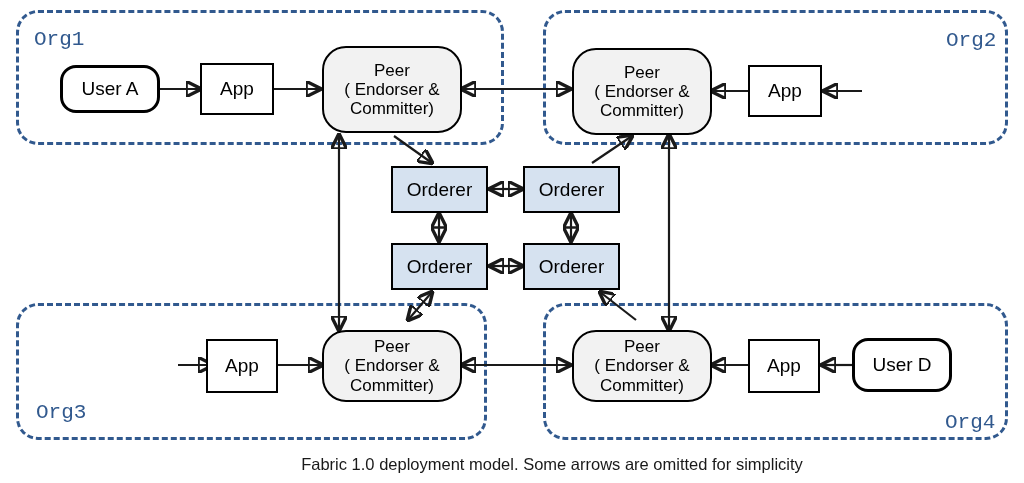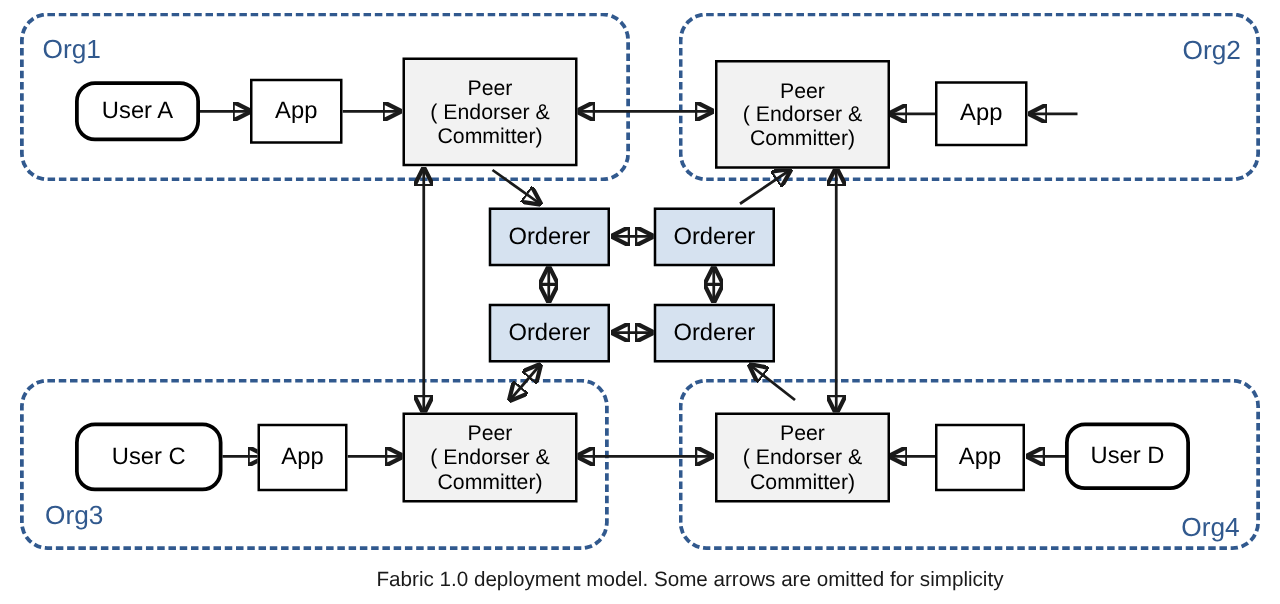--- a/index.html
+++ b/index.html
@@ -24,21 +24,21 @@
     border: 3px dashed #31598E;
     border-radius: 22px;
     background: transparent;
   }
   .org-label {
     position: absolute;
     color: #31598E;
     font-size: 21px;
     line-height: 1;
     white-space: nowrap;
-    font-family: Liberation Sans, sans-serif;
+    font-family: Liberation Mono, monospace;
   }
   
   .node {
     position: absolute;
     box-sizing: border-box;
     display: flex;
     align-items: center;
     justify-content: center;
     text-align: center;
     background: #ffffff;
@@ -50,20 +50,21 @@
     z-index: 3;
   }
   .node.rounded {
     border-radius: 16px;
     border-width: 3px;
   }
   .node.peer {
     background: #F2F2F2;
     font-size: 17px;
     padding: 0 2px;
+    border-radius: 24px;
   }
   .node.orderer {
     background: #D6E2F0;
     font-size: 19px;
   }
   .node .lines {
     display: block;
   }
   
   .conn {
@@ -185,23 +186,20 @@
   <div class="node orderer" style="left:391px; top:243px; width:97px; height:47px;">
     <span>Orderer</span>
   </div>
   <div class="node orderer" style="left:523px; top:243px; width:97px; height:47px;">
     <span>Orderer</span>
   </div>
 
   <div class="org-box" style="left:16px; top:303px; width:471px; height:137px;"></div>
   <div class="org-label" style="left:36px; top:402px;">Org3</div>
 
-  <div class="node rounded" style="left:60px; top:338px; width:118px; height:55px;">
-    <span>User C</span>
-  </div>
 
   <div class="node" style="left:206px; top:339px; width:72px; height:54px;">
     <span>App</span>
   </div>
 
   <div class="node peer" style="left:322px; top:330px; width:140px; height:72px;">
     <span class="lines">
       <span>Peer</span><br>
       <span>( Endorser &amp;</span><br>
       <span>Committer)</span>

